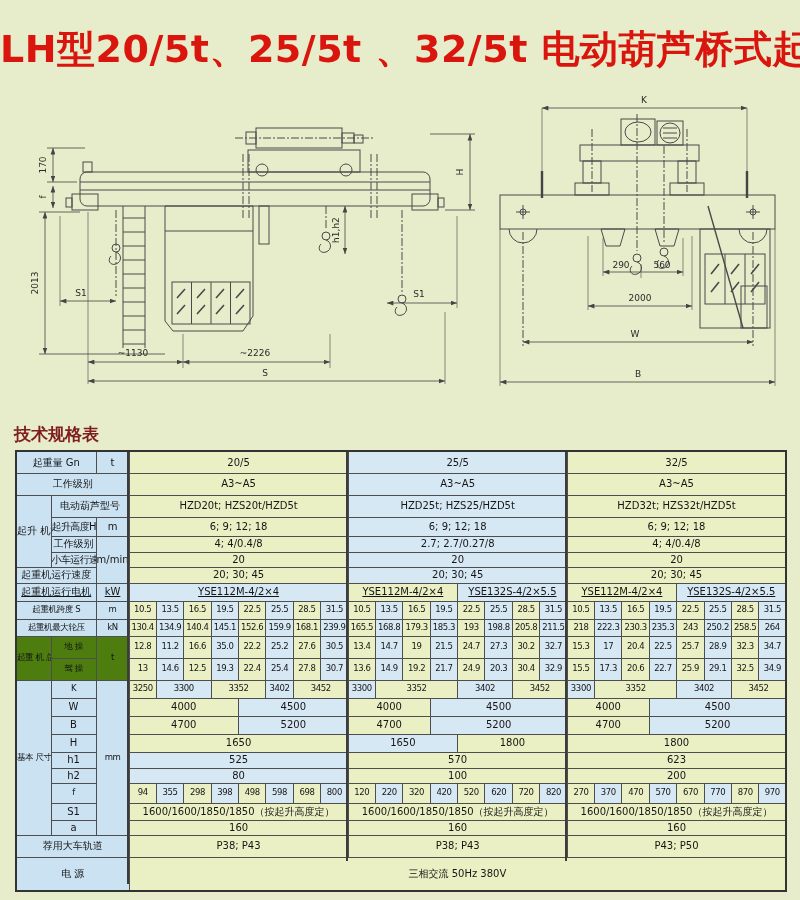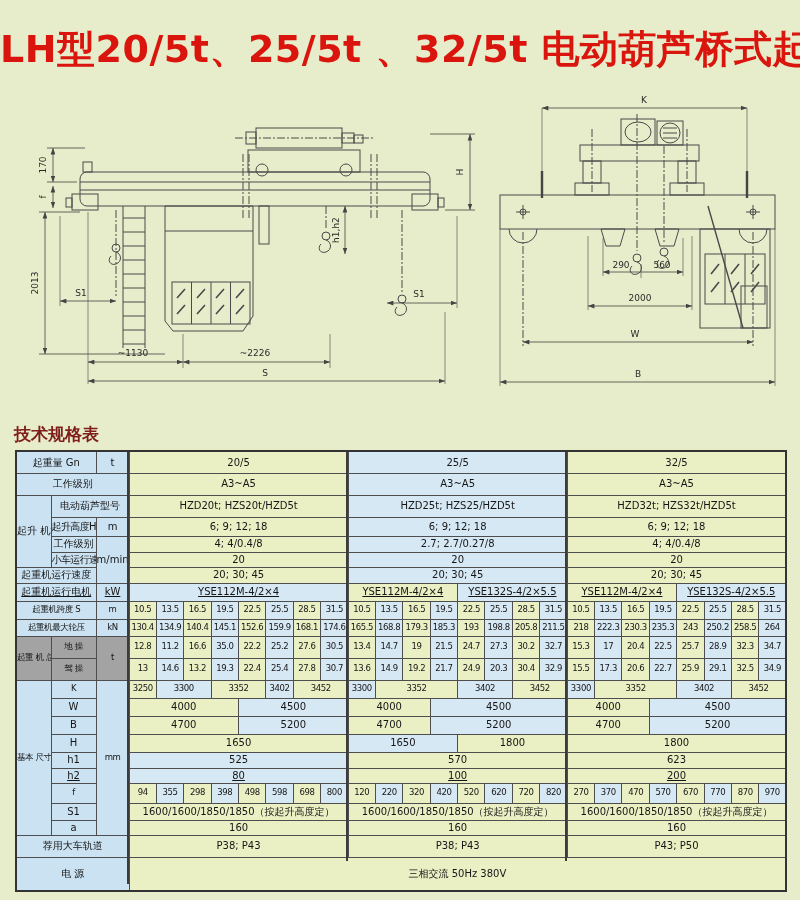--- a/index.html
+++ b/index.html
@@ -27,21 +27,21 @@
     border:1px solid #4e4e4e;text-align:center;vertical-align:middle;
     font-size:10px;padding:0;overflow:hidden;line-height:1.12;white-space:nowrap;
   }
   td.multi{white-space:pre-line;}
   tr.dense td{font-size:8.5px;letter-spacing:-.4px;}
   td.sm1{font-size:8.5px;margin-top:39px;}
   td.sm2{font-size:7.5px;letter-spacing:-.6px;}
   .bg-g{background:#eaf0c3;}
   .bg-b{background:#d7e8f5;}
   .bg-H{background:#cbe2f2;}
-  .bg-G{background:#a3a3a3;}
+  .bg-G{background:#4d7c0f;}
   .vline{position:absolute;width:2px;background:#3c3c3c;}
 </style>
 </head>
 <body>
 
 <div class="page-title">LH型20/5t、25/5t 、32/5t 电动葫芦桥式起重机</div>
 
 <svg class="drawing" style="left:15px;top:86px;" width="465" height="314" viewBox="0 0 465 314">
   <defs>
     <marker id="aL" markerWidth="9" markerHeight="8" refX="8" refY="3" orient="auto">
@@ -344,21 +344,21 @@
       <tr class="dense" style="height: 17px;">
         <td colspan="2" class="bg-H">起重机最大轮压</td>
         <td class="bg-H">kN</td>
         <td class="bg-g">130.4</td>
         <td class="bg-b">134.9</td>
         <td class="bg-g">140.4</td>
         <td class="bg-b">145.1</td>
         <td class="bg-g">152.6</td>
         <td class="bg-b">159.9</td>
         <td class="bg-g">168.1</td>
-        <td class="bg-b">174.6</td>
+        <td class="bg-b">239.9</td>
         <td class="bg-g">165.5</td>
         <td class="bg-b">168.8</td>
         <td class="bg-g">179.3</td>
         <td class="bg-b">185.3</td>
         <td class="bg-g">193</td>
         <td class="bg-b">198.8</td>
         <td class="bg-g">205.8</td>
         <td class="bg-b">211.5</td>
         <td class="bg-g">218</td>
         <td class="bg-b">222.3</td>
@@ -397,21 +397,21 @@
         <td class="bg-b">22.5</td>
         <td class="bg-g">25.7</td>
         <td class="bg-b">28.9</td>
         <td class="bg-g">32.3</td>
         <td class="bg-b">34.7</td>
       </tr>
       <tr class="dense" style="height: 22px;">
         <td class="bg-G">驾 操</td>
         <td class="bg-g">13</td>
         <td class="bg-b">14.6</td>
-        <td class="bg-g">13.2</td>
+        <td class="bg-g">12.5</td>
         <td class="bg-b">19.3</td>
         <td class="bg-g">22.4</td>
         <td class="bg-b">25.4</td>
         <td class="bg-g">27.8</td>
         <td class="bg-b">30.7</td>
         <td class="bg-g">13.6</td>
         <td class="bg-b">14.9</td>
         <td class="bg-g">19.2</td>
         <td class="bg-b">21.7</td>
         <td class="bg-g">24.9</td>
@@ -470,21 +470,21 @@
         <td colspan="4" class="bg-b">1650</td>
         <td colspan="4" class="bg-g">1800</td>
         <td colspan="8" class="bg-g">1800</td>
       </tr>
       <tr style="height: 16px;">
         <td class="bg-H">h1</td>
         <td colspan="8" class="bg-b">525</td>
         <td colspan="8" class="bg-g">570</td>
         <td colspan="8" class="bg-g">623</td>
       </tr>
-      <tr style="height: 15px; text-decoration: underline;">
+      <tr style="height: 15px;">
         <td class="bg-H">h2</td>
         <td colspan="8" class="bg-b">80</td>
         <td colspan="8" class="bg-g">100</td>
         <td colspan="8" class="bg-g">200</td>
       </tr>
       <tr class="dense" style="height: 20px;">
         <td class="bg-H">f</td>
         <td class="bg-g">94</td>
         <td class="bg-b">355</td>
         <td class="bg-g">298</td>

